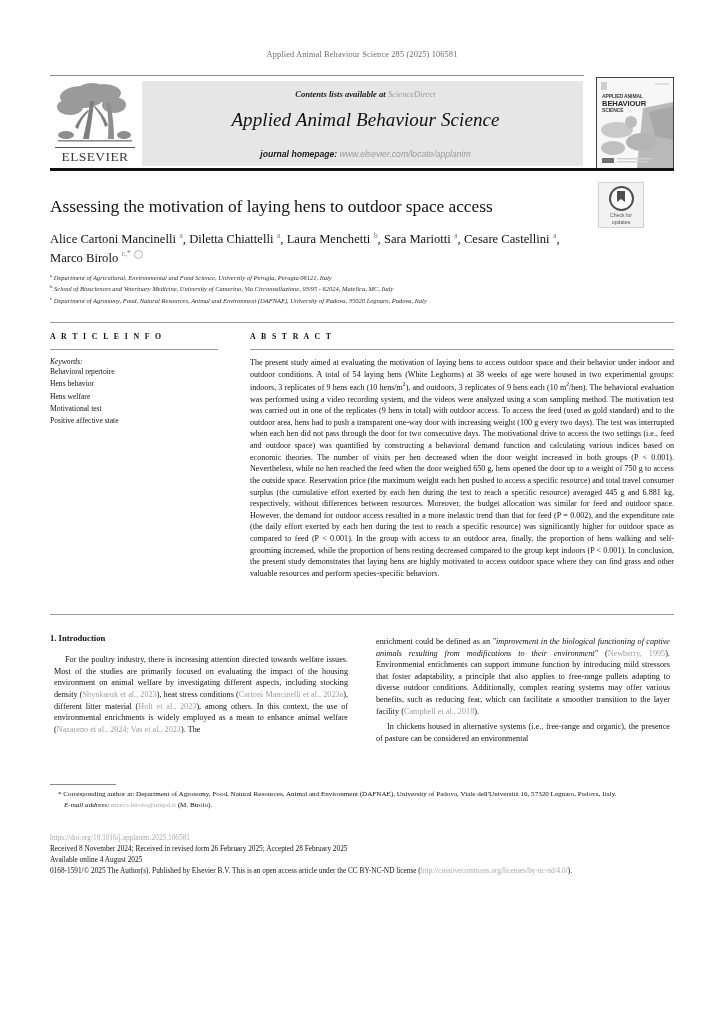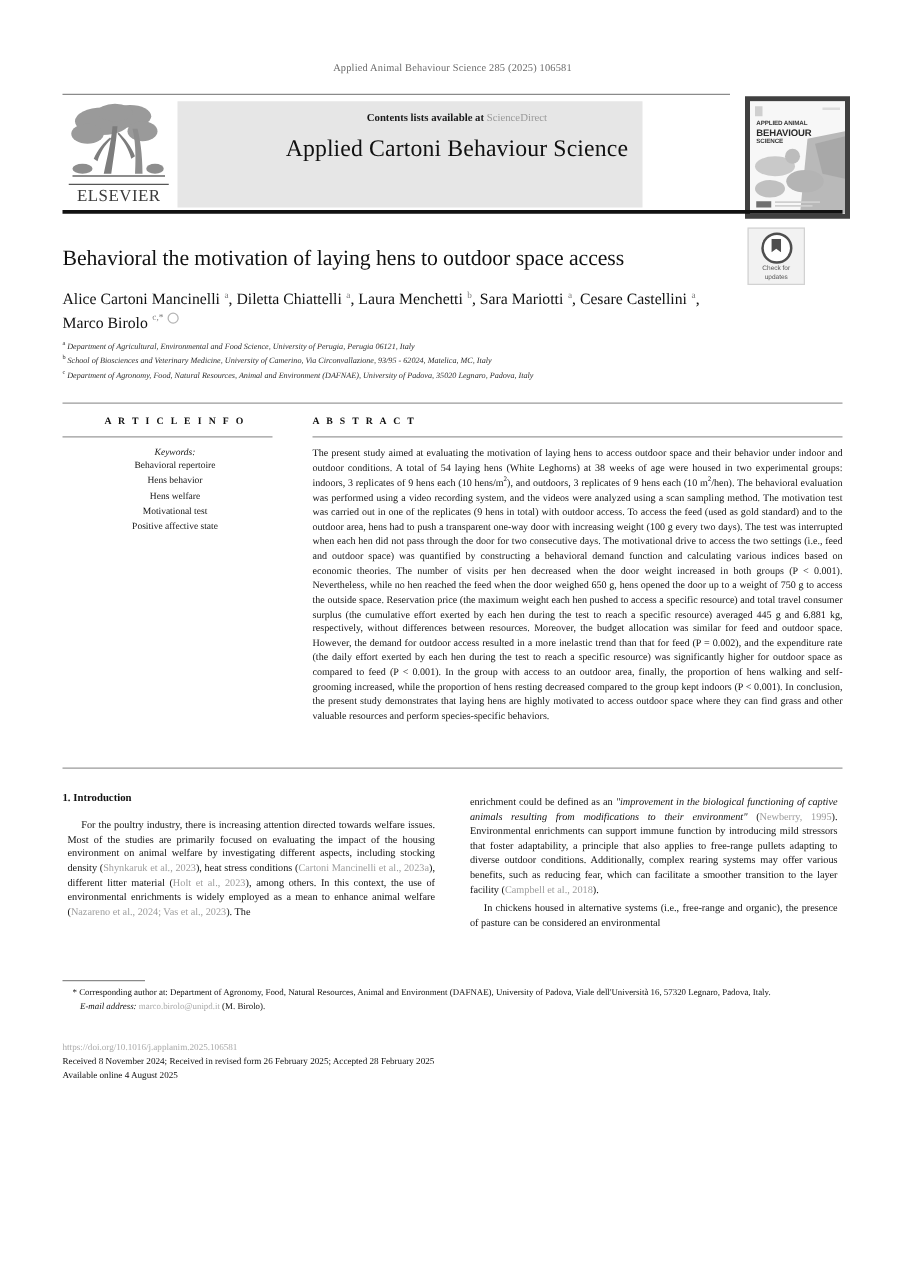--- a/index.html
+++ b/index.html
@@ -85,23 +85,24 @@
     bottom: 17px;
     left: 3px;
     width: 80px;
     height: 1px;
     background: #555;
   }
   .journal-band {
     position: absolute;
     top: 6px;
     left: 92px;
-    width: 372px;
+    width: 441px;
     height: 85px;
     background: #e6e6e6;
+    font-style: italic;
   }
   .band-contents {
     position: absolute;
     top: 8px;
     left: 0;
     width: 447px;
     text-align: center;
     font-size: 8.6px;
     font-weight: bold;
     color: #1a1a1a;
@@ -137,21 +138,21 @@
   }
 
   
   .cover {
     position: absolute;
     top: 2px;
     left: 546px;
     width: 76px;
     height: 90px;
     background: #fbfbfb;
-    border: 4px solid #404040;
+    border: 1px solid #404040;
     overflow: hidden;
   }
   .cover-inner { position:absolute; inset:0; }
   .cover-title {
     position: absolute;
     top: 16px; left: 5px;
     font-family: "Liberation Sans", sans-serif;
     font-size: 5px;
     color: #3a3a3a;
     line-height: 1.12;
@@ -258,21 +259,20 @@
     width: 624px; height: 1px;
     background: #9a9a9a;
   }
 
   
   .info-col {
     position: absolute;
     top: 332px;
     left: 50px;
     width: 180px;
-    text-align: center;
   }
   .sec-head {
     font-size: 7.8px;
     font-weight: bold;
     letter-spacing: 1.9px;
     color: #111;
     font-family: "Liberation Serif", serif;
   }
   .info-rule {
     margin-top: 8px;
@@ -403,21 +403,25 @@
       </svg>
       <div class="elsevier-rule"></div>
       <div class="elsevier-word">ELSEVIER</div>
     </div>
 
     <div class="journal-band">
       <div class="band-contents">
         <span>Contents lists available at</span>
         <span class="sd">ScienceDirect</span>
       </div>
-      <div class="band-title">Applied Cartoni Behaviour Science</div>
+      <div class="band-title">Applied Animal Behaviour Science</div>
+      <div class="band-homepage">
+        <span>journal homepage:</span>
+        <span class="url">www.elsevier.com/locate/applanim</span>
+      </div>
     </div>
 
     <div class="cover">
       <svg class="cover-inner" viewBox="0 0 76 90" preserveAspectRatio="none">
         <rect width="76" height="90" fill="#f7f7f7"></rect>
         <rect x="4" y="4" width="6" height="8" fill="#cfcfcf"></rect>
         <rect x="58" y="5" width="14" height="2" fill="#dcdcdc"></rect>
         <path d="M46 30 L76 24 L76 90 L40 90 Z" fill="#b9b9b9"></path>
         <path d="M52 34 L76 28 L76 62 L58 58 Z" fill="#a8a8a8"></path>
         <ellipse cx="20" cy="52" rx="16" ry="8" fill="#c9c9c9"></ellipse>
@@ -439,21 +443,21 @@
   </div>
 
   <div class="checkbadge">
     <div class="ring"></div>
     <div class="cap">
       <span>Check for</span><br>
       <span>updates</span>
     </div>
   </div>
 
-  <div class="title">Behavioral the motivation of laying hens to outdoor space access</div>
+  <div class="title">Assessing the motivation of laying hens to outdoor space access</div>
 
   <div class="authors">
     <span>Alice Cartoni Mancinelli <sup>a</sup>, Diletta Chiattelli <sup>a</sup>, Laura Menchetti <sup>b</sup>, Sara Mariotti <sup>a</sup>, Cesare Castellini <sup>a</sup>, Marco Birolo <sup>c,*</sup></span><span class="orcid"></span>
   </div>
 
   <div class="affiliations">
     <div>
       <sup>a</sup><span>Department of Agricultural, Environmental and Food Science, University of Perugia, Perugia 06121, Italy</span>
     </div>
     <div>
@@ -503,15 +507,16 @@
       <span class="ital">E-mail address:</span>
       <span class="em">marco.birolo@unipd.it</span>
       <span>(M. Birolo).</span>
     </div>
   </div>
 
   <div class="doi-block">
     <div class="link">https://doi.org/10.1016/j.applanim.2025.106581</div>
     <div>Received 8 November 2024; Received in revised form 26 February 2025; Accepted 28 February 2025</div>
     <div>Available online 4 August 2025</div>
+    <div>0168-1591/© 2025 The Author(s). Published by Elsevier B.V. This is an open access article under the CC BY-NC-ND license (<span class="link">http://creativecommons.org/licenses/by-nc-nd/4.0/</span>).</div>
   </div>
 
 </div>
 
 </body></html>

